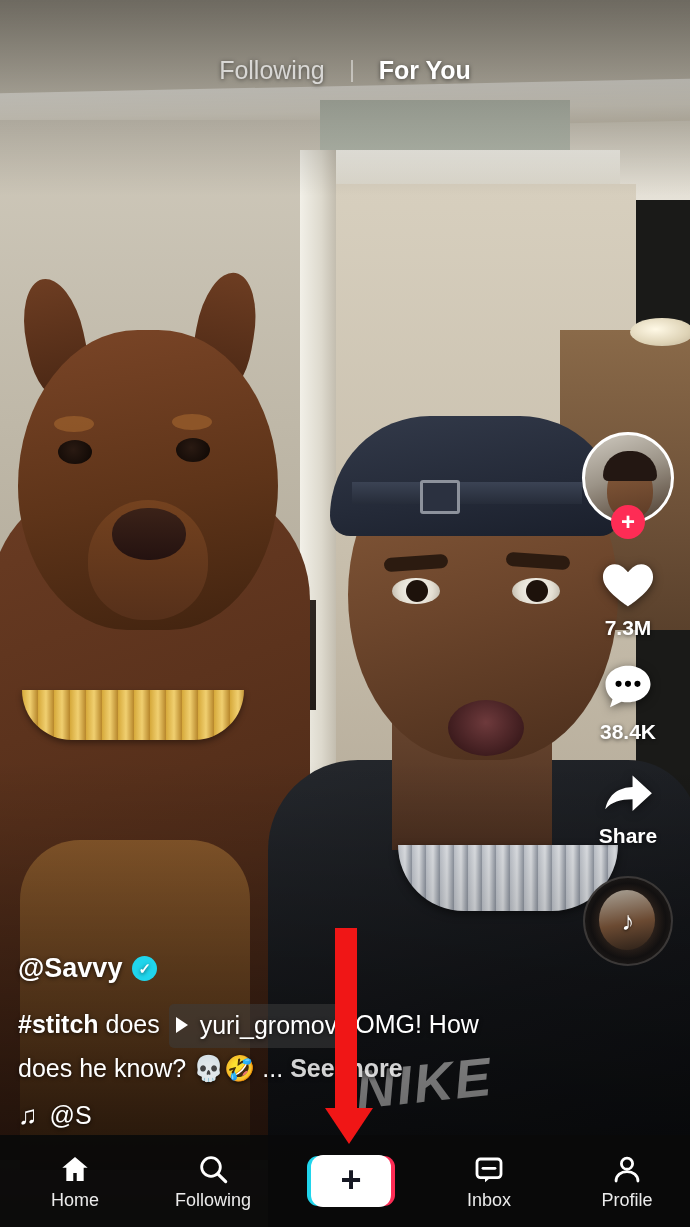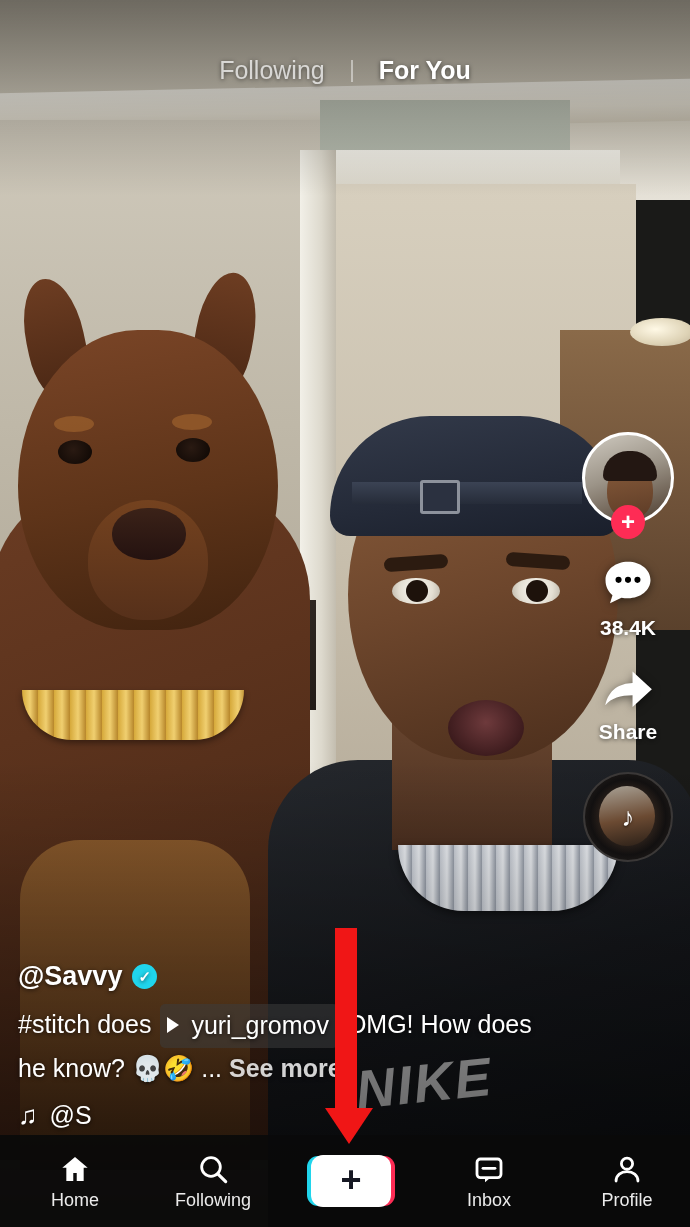--- a/index.html
+++ b/index.html
@@ -384,40 +384,40 @@
     bottom: 96px;
     width: 520px;
     z-index: 20;
     color: #fff;
     text-shadow: 0 1px 4px rgba(0,0,0,.7);
   }
   .user-row {
     display: flex;
     align-items: center;
     gap: 10px;
-    margin-bottom: 12px;
+    margin-bottom: 20px;
   }
   .username {
     font-size: 27px;
     font-weight: bold;
   }
   .verified {
     width: 25px; height: 25px;
     border-radius: 50%;
     background: #20d5ec;
     display: flex; align-items: center; justify-content: center;
     color: #fff;
     font-size: 15px;
     font-weight: bold;
   }
   .desc {
     font-size: 25px;
     line-height: 1.62;
   }
-  .desc .hashtag { font-weight: normal; }
+  .desc .hashtag { font-weight: bold; }
   .mention-chip {
     display: inline-flex;
     align-items: center;
     gap: 12px;
     background: rgba(60,60,60,.55);
     border-radius: 5px;
     padding: 1px 9px 2px 7px;
     margin: 0 2px;
   }
   .mention-chip .play {
@@ -568,20 +568,28 @@
   <div class="rail">
 
     <div class="avatar-wrap">
       <div class="avatar">
         <div class="av-face"></div>
         <div class="av-hair"></div>
       </div>
       <div class="follow-btn">+</div>
     </div>
 
+    <div class="rail-item">
+      <div class="rail-icon">
+        <svg width="56" height="52" viewBox="0 0 24 22" aria-hidden="true">
+          <path d="M12 21s-8.5-5.4-10.3-10.2C.3 7 2.4 3 6.3 3c2.3 0 3.9 1.3 5.7 3.4C13.8 4.3 15.4 3 17.7 3c3.9 0 6 4 4.6 7.8C20.5 15.6 12 21 12 21z" fill="#ffffff"></path>
+        </svg>
+      </div>
+      <div class="rail-label">7.3M</div>
+    </div>
 
     <div class="rail-item">
       <div class="rail-icon">
         <svg width="56" height="54" viewBox="0 0 24 24" aria-hidden="true">
           <path d="M12 2.6c5.6 0 10 3.6 10 8.1 0 4.5-4.4 8.1-10 8.1-1 0-2-.1-2.9-.3L4 21l1.1-3.6C3.2 15.9 2 13.6 2 10.7 2 6.2 6.4 2.6 12 2.6z" fill="#ffffff"></path>
           <circle cx="7.8" cy="10.6" r="1.35" fill="#000"></circle>
           <circle cx="12" cy="10.6" r="1.35" fill="#000"></circle>
           <circle cx="16.2" cy="10.6" r="1.35" fill="#000"></circle>
         </svg>
       </div>

